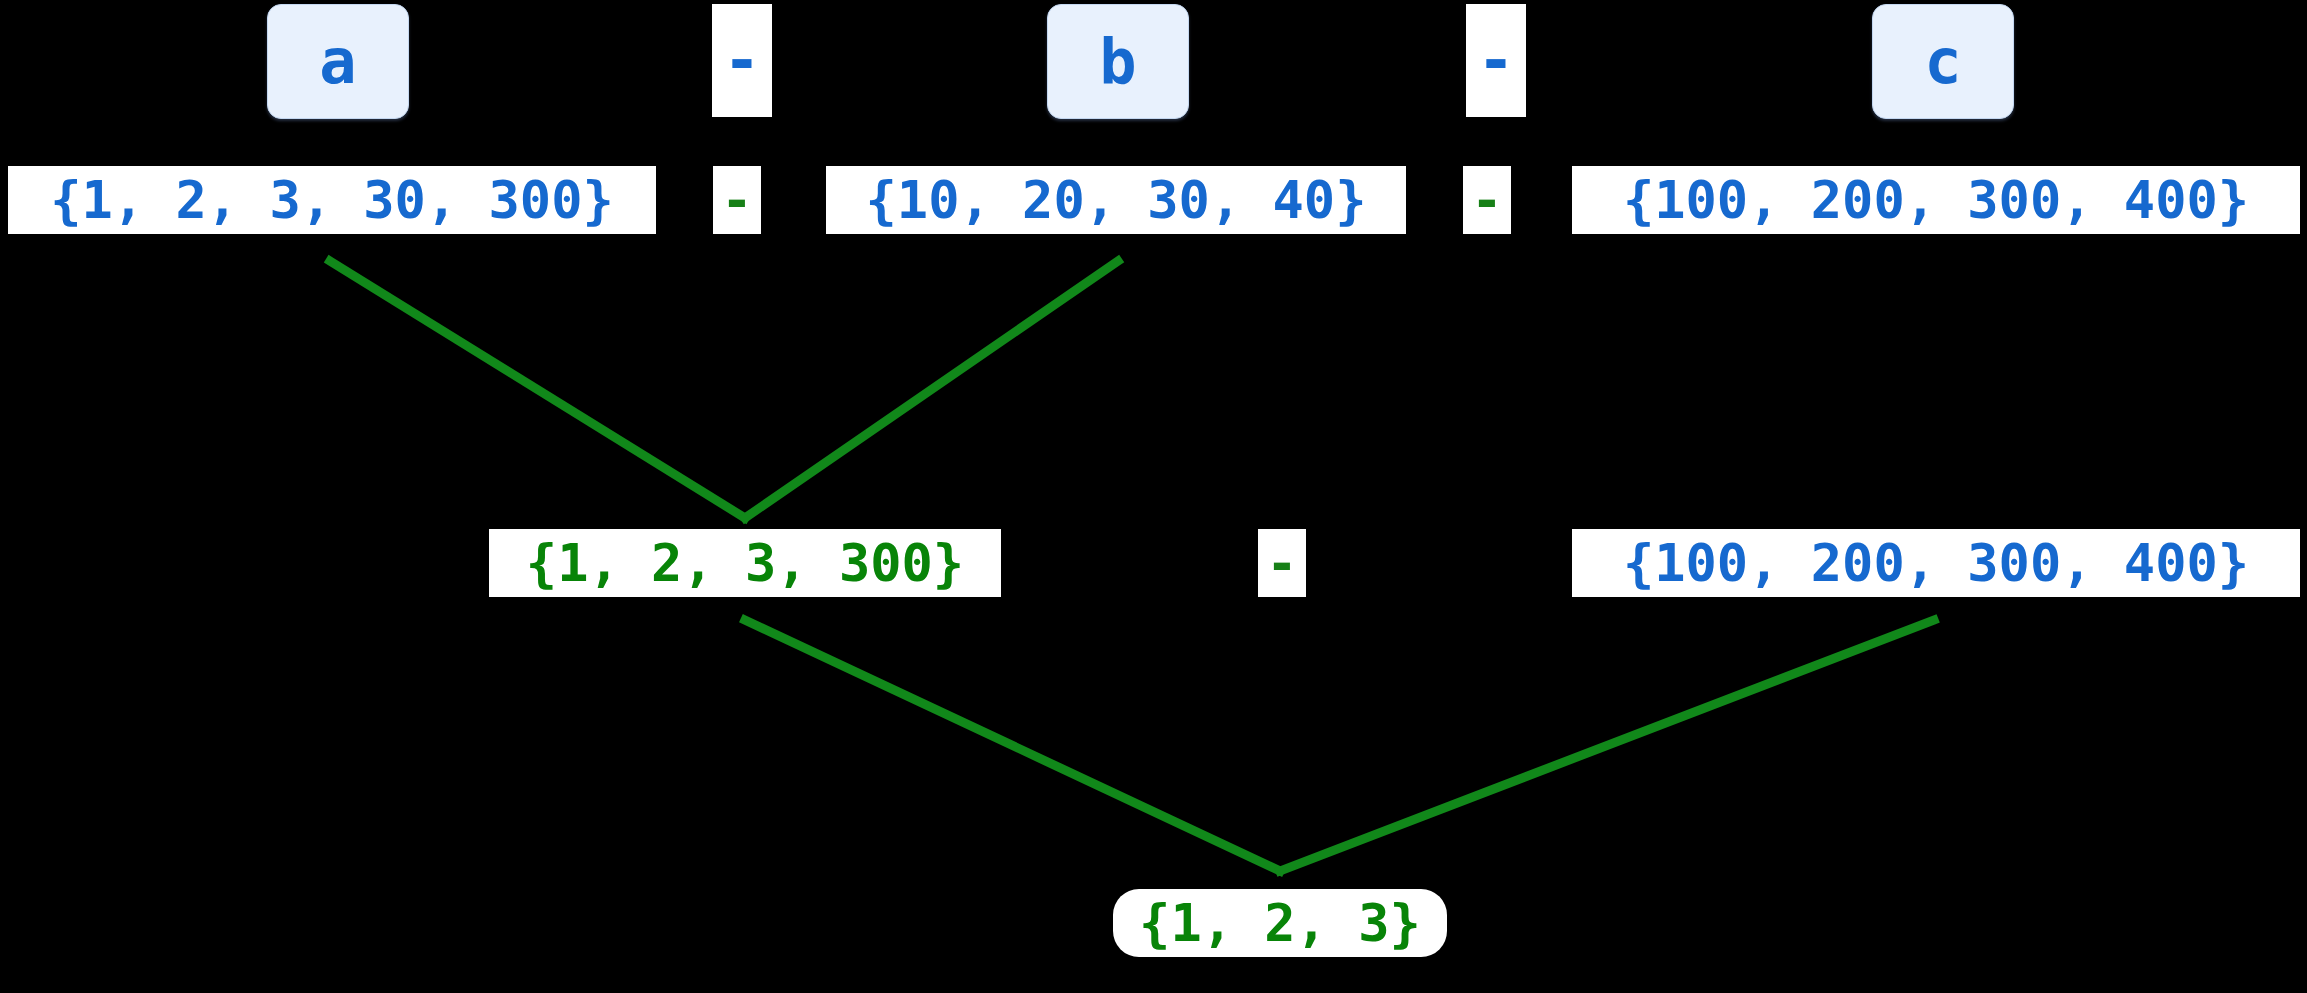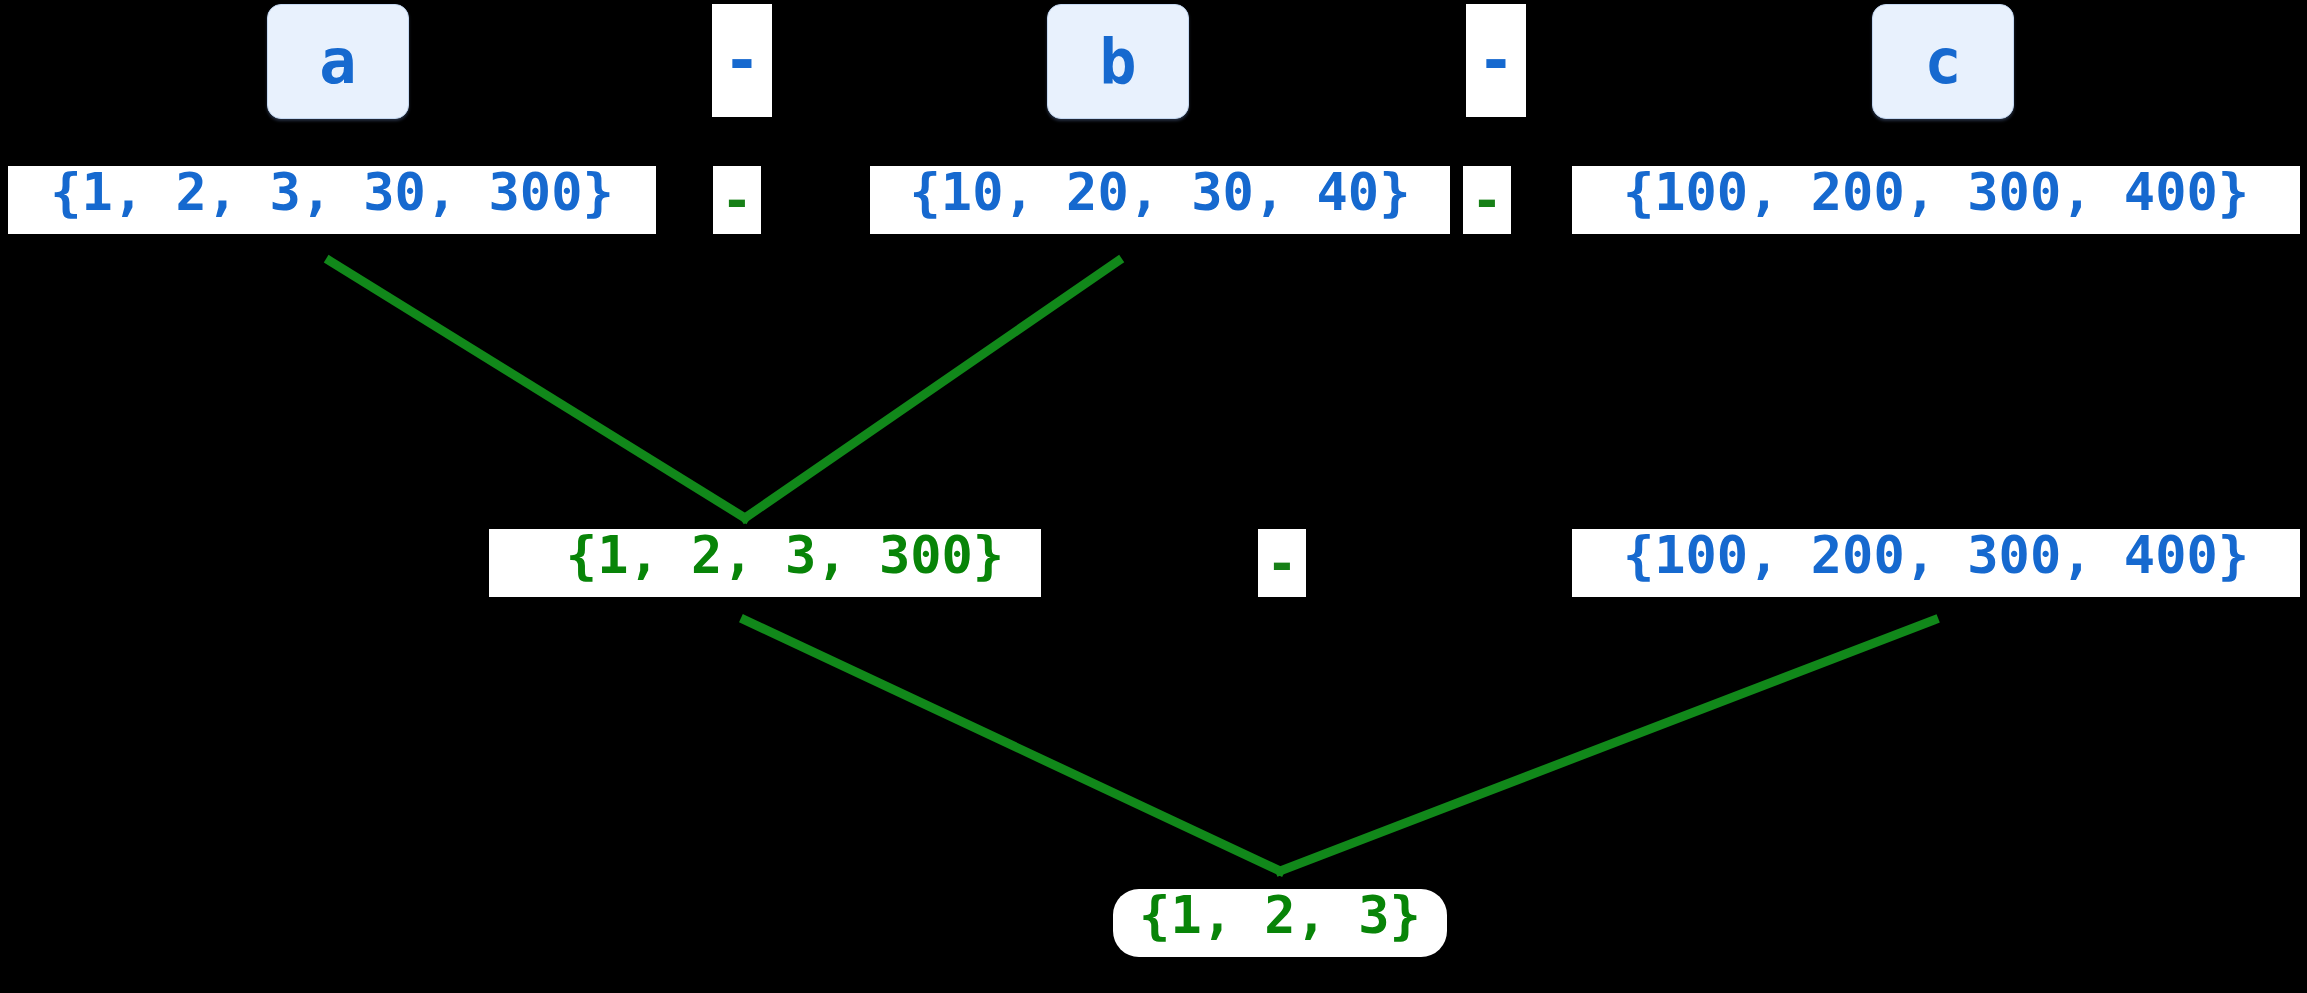--- a/index.html
+++ b/index.html
@@ -46,20 +46,21 @@
     line-height: 1;
   }
   .op-blue  { color: #1669cf; }
   .op-green { color: #178017; }
 
   
   .set-box {
     position: absolute;
     background: #ffffff;
     display: flex;
+    align-items: center;
     justify-content: center;
     font-family: "DejaVu Sans Mono", "Liberation Mono", monospace;
     font-weight: bold;
     font-size: 52px;
     line-height: 1;
     white-space: pre;
   }
   .set-blue  { color: #1669cf; }
   .set-green { color: #088408; }
 
@@ -106,33 +107,33 @@
   </div>
 
   <div class="set-box set-blue" style="left:8px; top:166px; width:648px; height:68px;">
     <span>{1, 2, 3, 30, 300}</span>
   </div>
 
   <div class="op-chip op-green" style="left:713px; top:166px; width:48px; height:68px; font-size:52px;">
     <span>-</span>
   </div>
 
-  <div class="set-box set-blue" style="left:826px; top:166px; width:580px; height:68px;margin-left:44px;">
+  <div class="set-box set-blue" style="left:826px; top:166px; width:580px; height:68px;">
     <span>{10, 20, 30, 40}</span>
   </div>
 
   <div class="op-chip op-green" style="left:1463px; top:166px; width:48px; height:68px; font-size:52px;">
     <span>-</span>
   </div>
 
   <div class="set-box set-blue" style="left:1572px; top:166px; width:728px; height:68px;">
     <span>{100, 200, 300, 400}</span>
   </div>
 
-  <div class="set-box set-green" style="left:489px; top:529px; width:512px; height:68px;padding-left:40px;">
+  <div class="set-box set-green" style="left:489px; top:529px; width:512px; height:68px;">
     <span>{1, 2, 3, 300}</span>
   </div>
 
   <div class="op-chip op-green" style="left:1258px; top:529px; width:48px; height:68px; font-size:52px;">
     <span>-</span>
   </div>
 
   <div class="set-box set-blue" style="left:1572px; top:529px; width:728px; height:68px;">
     <span>{100, 200, 300, 400}</span>
   </div>

